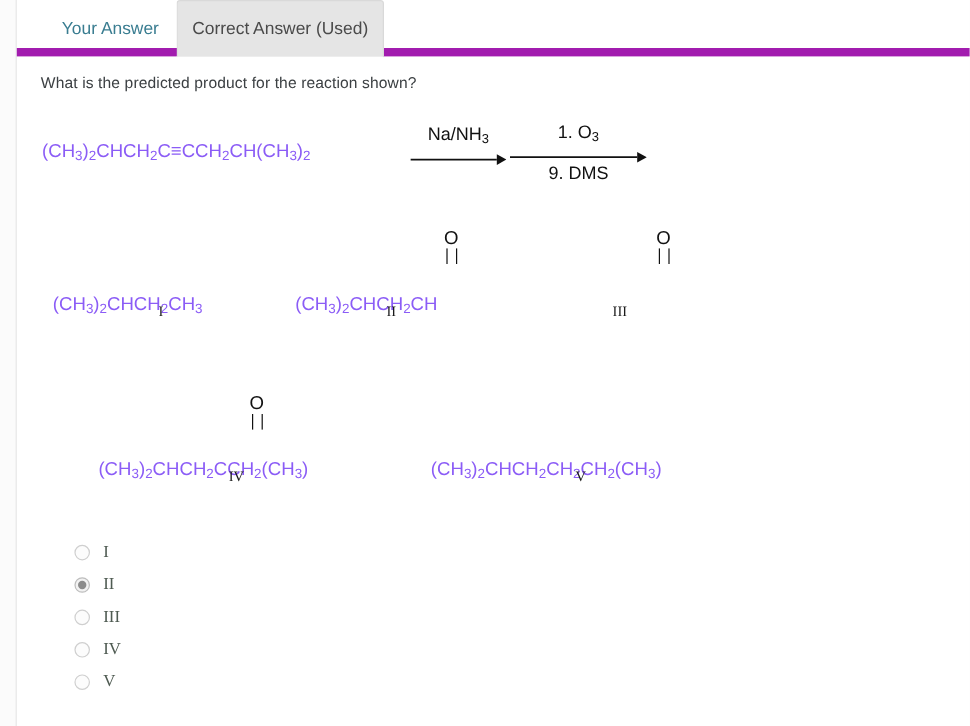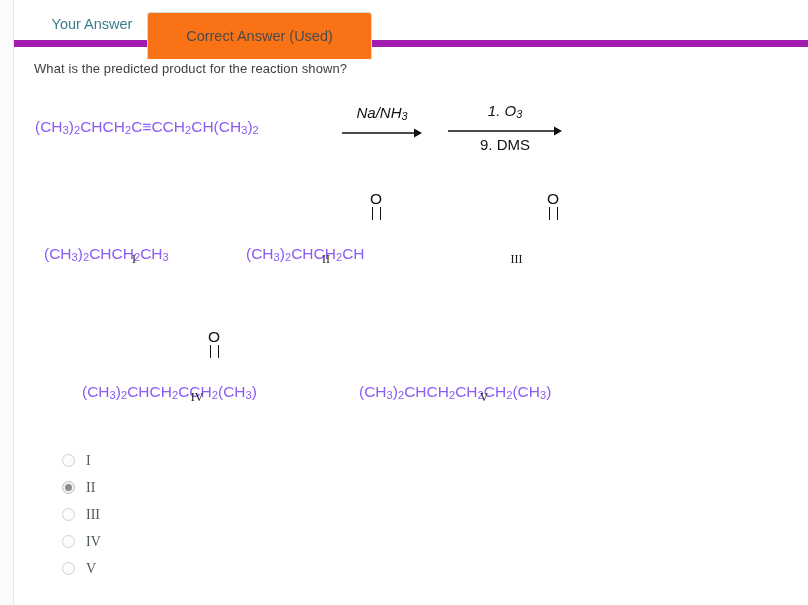--- a/index.html
+++ b/index.html
@@ -49,29 +49,28 @@
     cursor: pointer;
     white-space: nowrap;
   }
   #tab-your-answer {
     left: 18px;
     width: 120px;
     color: #3a7d91;
   }
   #tab-correct-answer {
     left: 133px;
-    width: 225px;
+    width: 173px;
     color: #4a4a4a;
-    background: #f97316;
+    background: #e5e5e5;
     border: 1px solid #d9d9d9;
     border-bottom: 1px solid #ffffff;
     border-top-left-radius: 3px;
     border-top-right-radius: 3px;
     height: 48px;
-    margin-top: 12px;
   }
 
   
   #question {
     position: absolute;
     left: 20px; top: 61px;
     font-size: 13px;
     color: #3c4043;
     letter-spacing: 0.1px;
   }
@@ -103,30 +102,29 @@
     position: absolute;
     left: 21px; top: 18px;
     font-size: 15.5px;
   }
   .arrow-block {
     position: absolute;
     top: 0;
     height: 60px;
   }
   #arrow1 { left: 318px; width: 100px; }
-  #arrow2 { left: 426px; width: 130px; }
+  #arrow2 { left: 403px; width: 130px; }
 
   .arrow-label-top {
     position: absolute;
     left: 0; width: 100%;
     text-align: center;
     font-size: 15px;
     color: #111;
     white-space: nowrap;
-    font-style: italic;
   }
   #arrow1 .arrow-label-top { top: 4px; }
   #arrow2 .arrow-label-top { top: 2px; }
 
   .arrow-label-bottom {
     position: absolute;
     left: 0; width: 100%;
     top: 36px;
     text-align: center;
     font-size: 15px;

